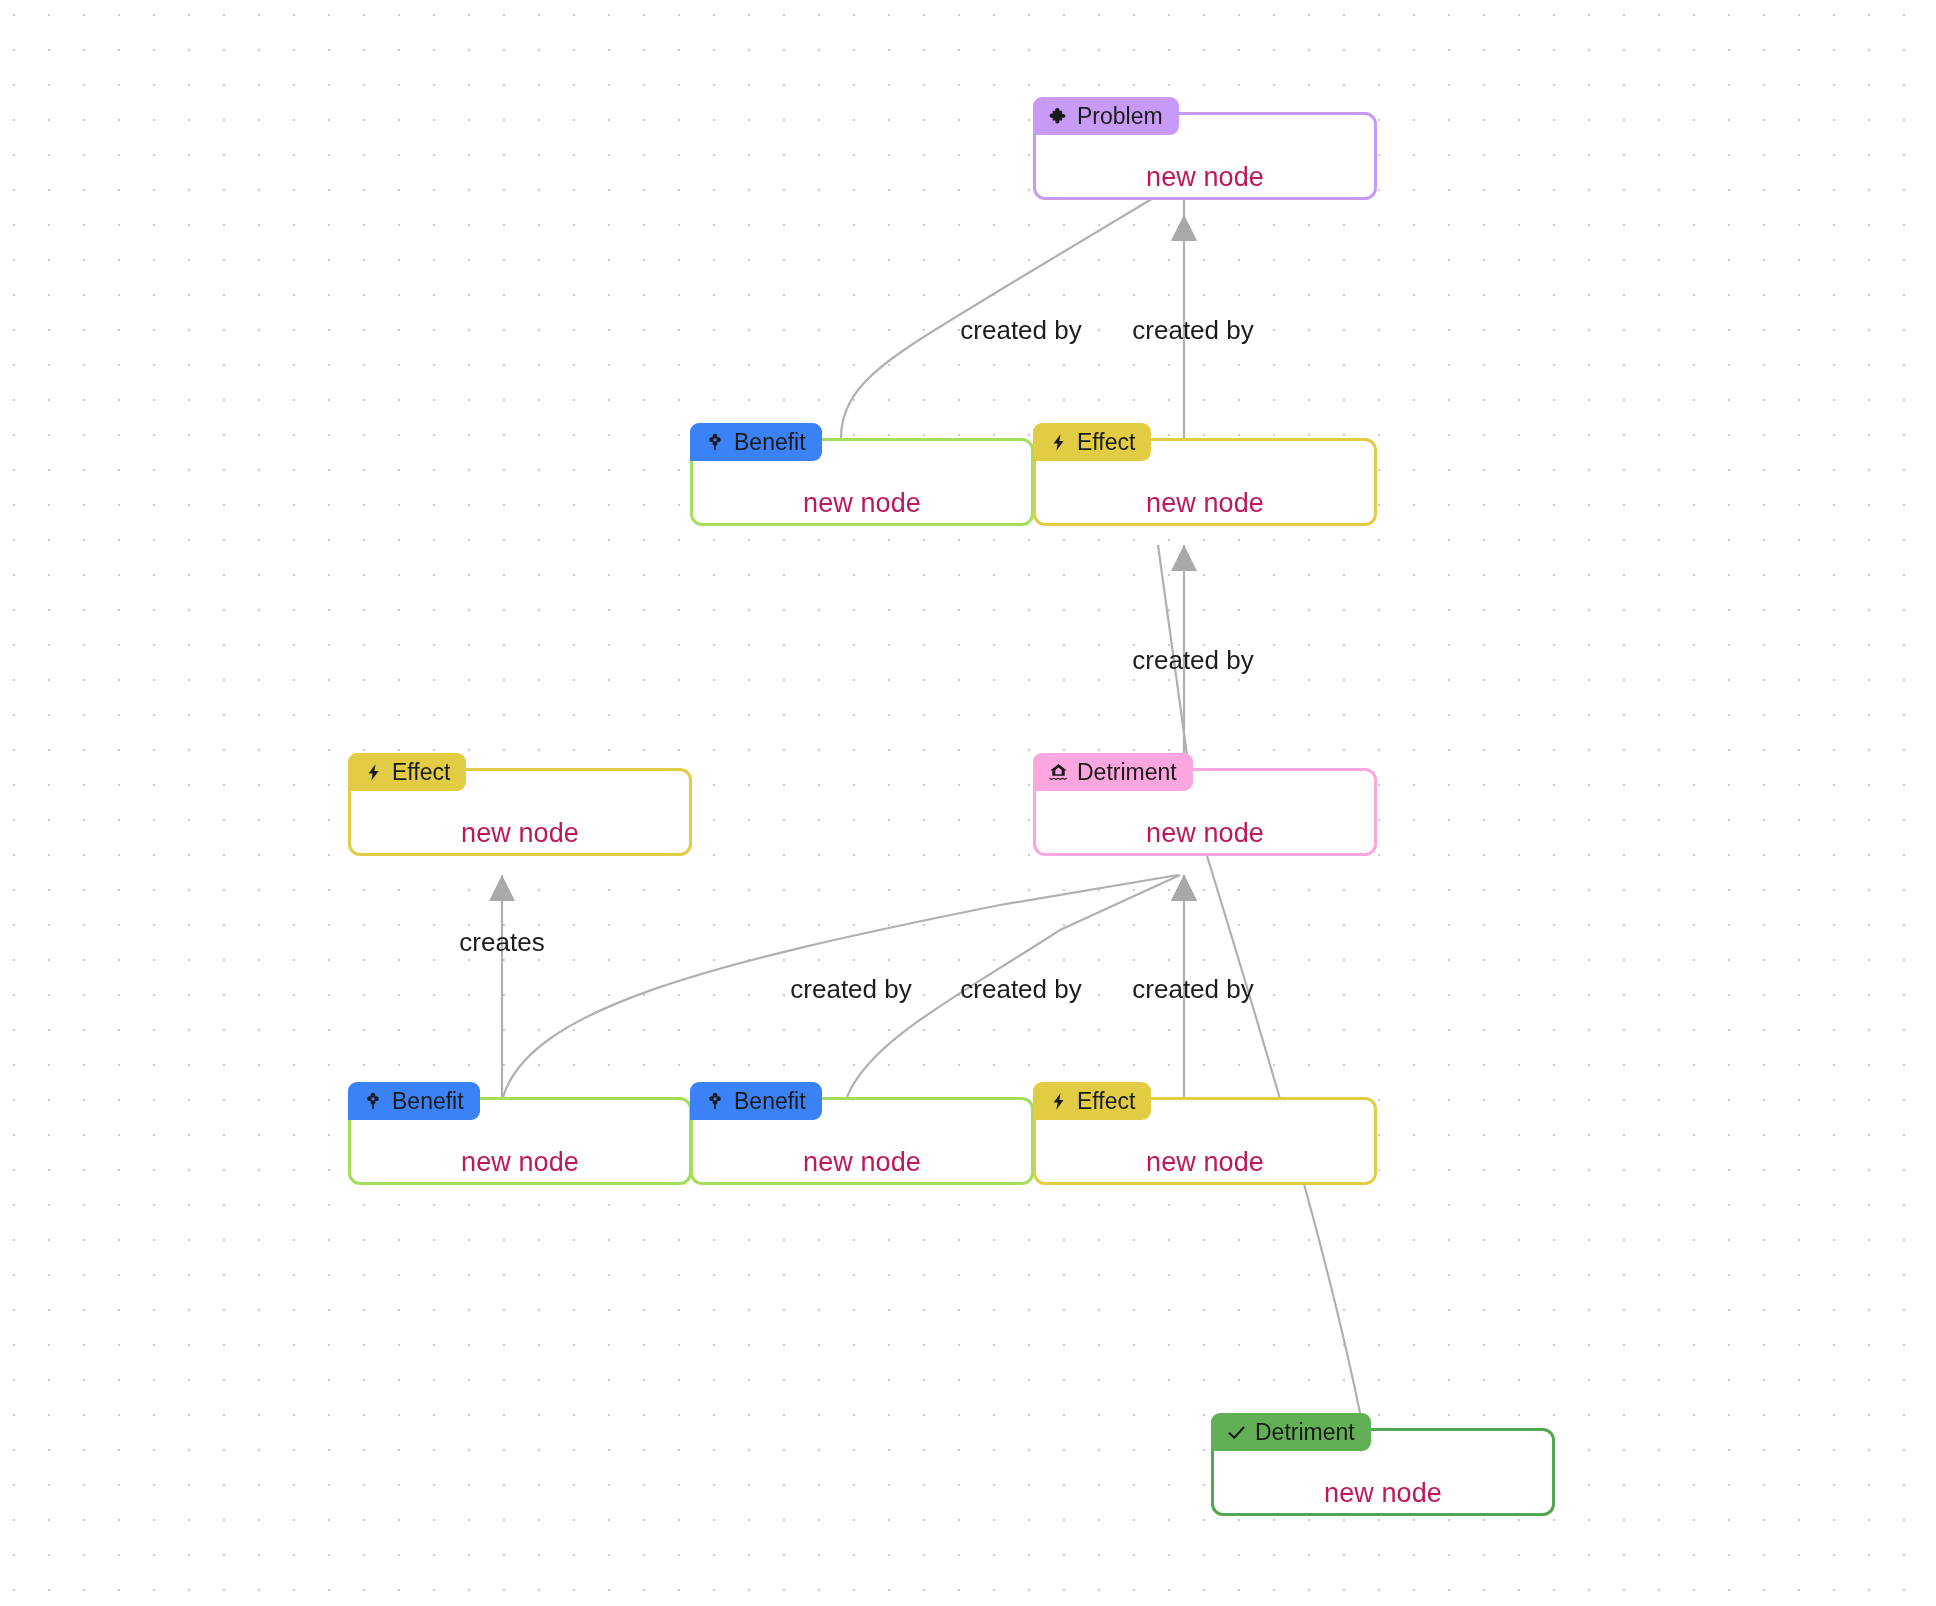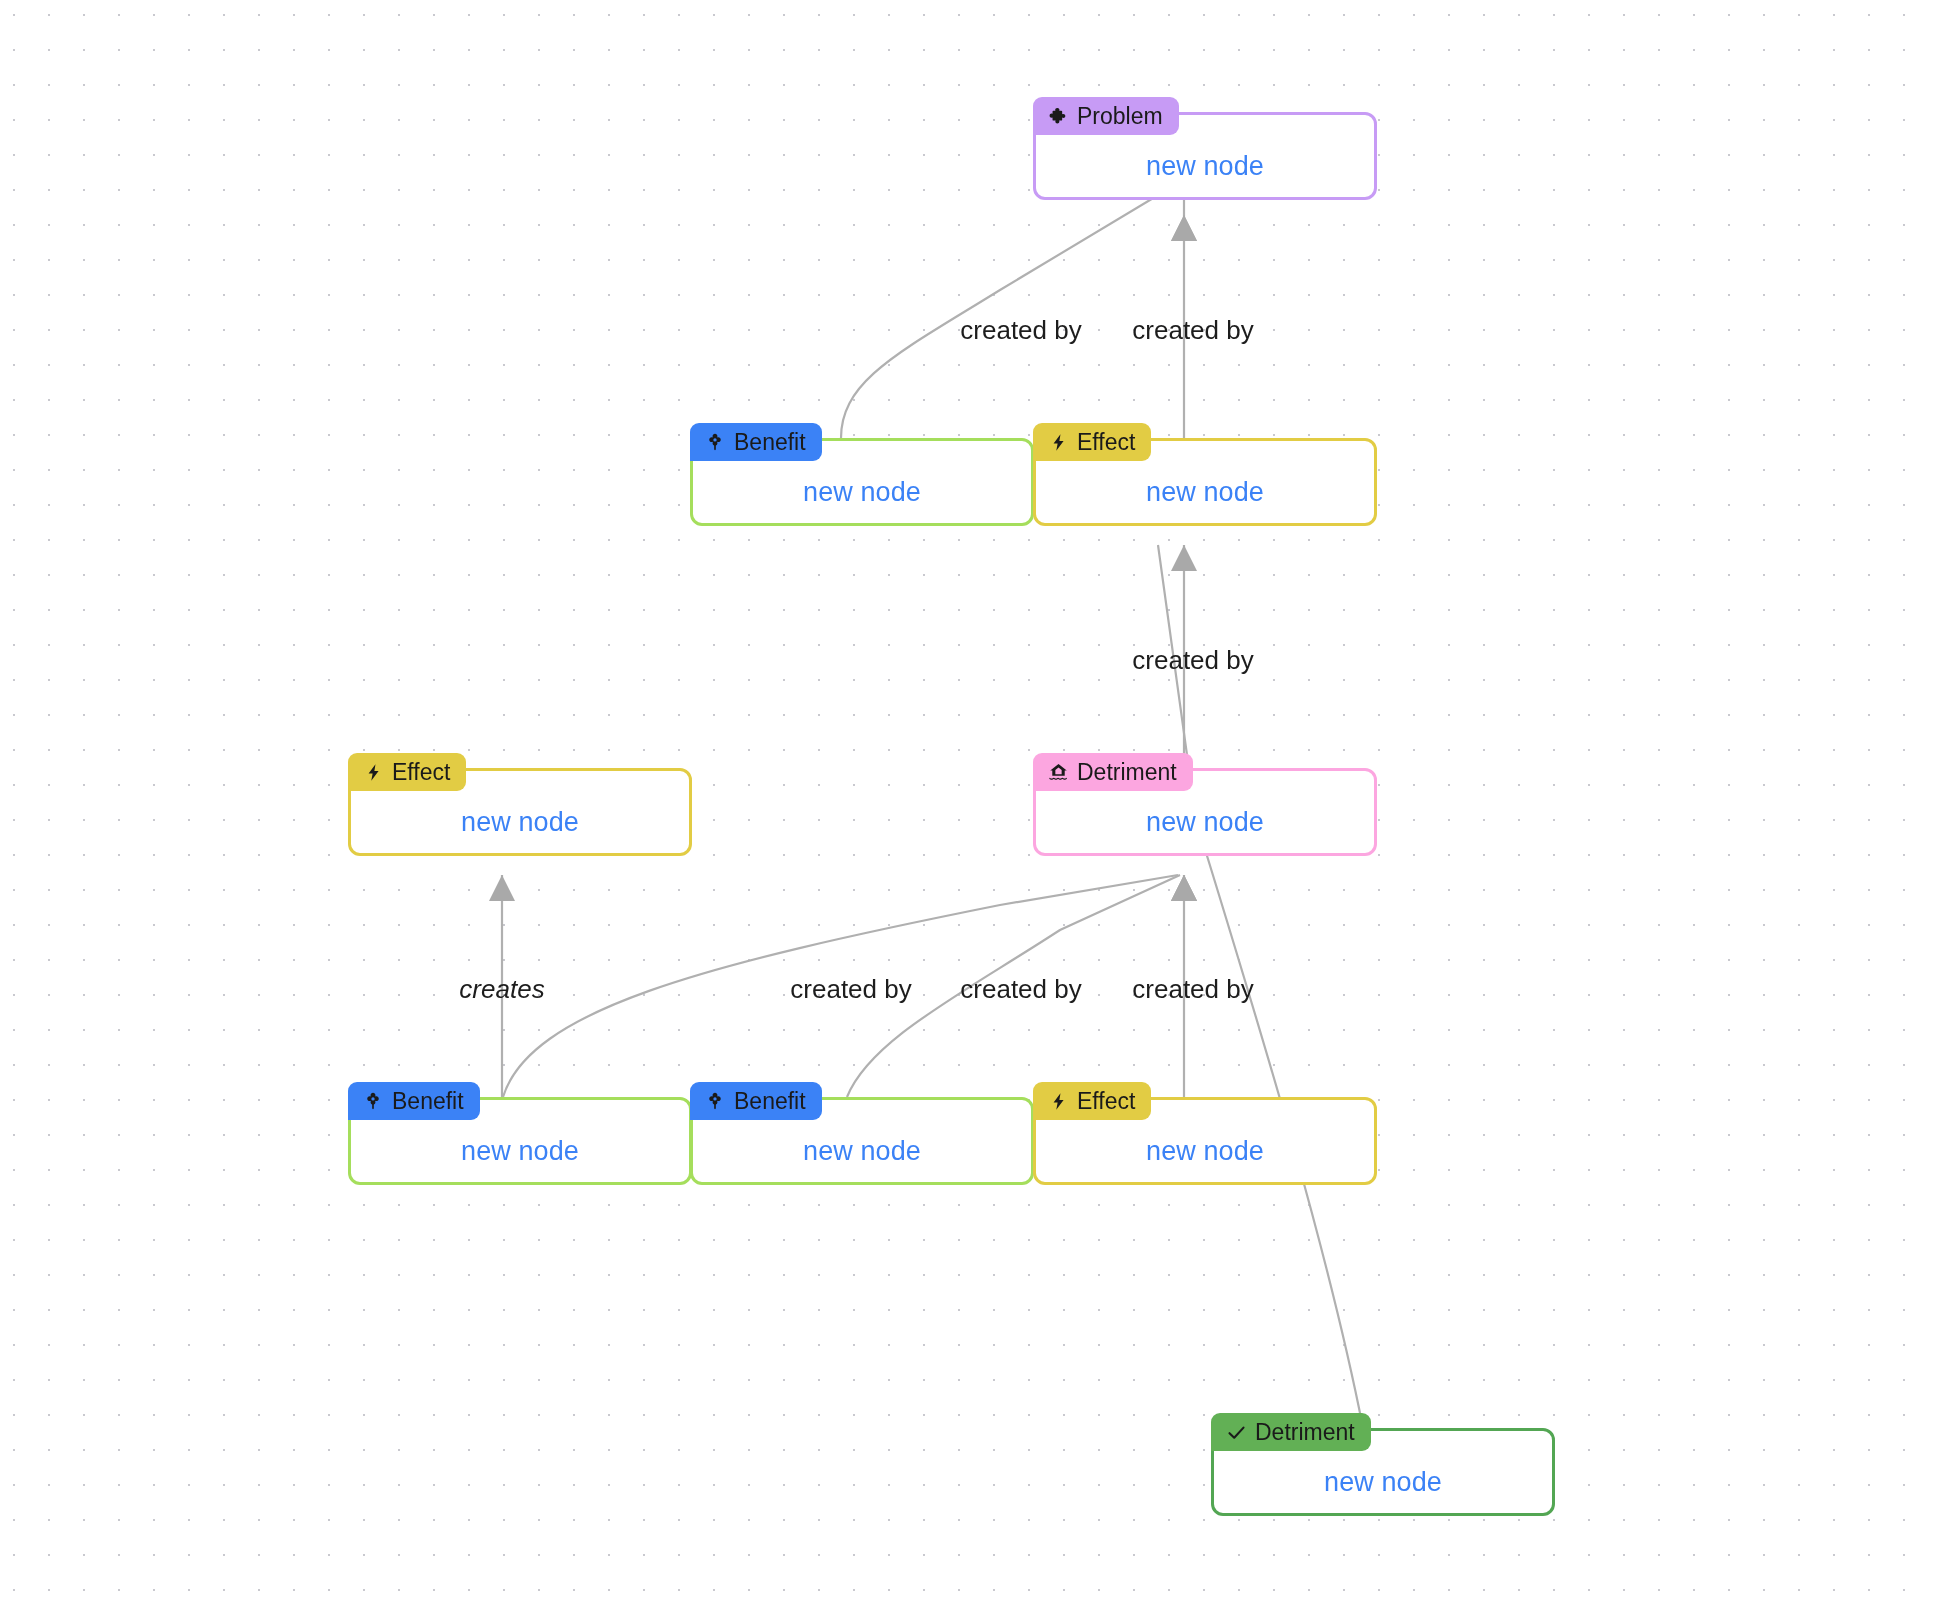--- a/index.html
+++ b/index.html
@@ -25,23 +25,23 @@
     width:344px;height:88px;
     background:#ffffff;
     border:3px solid #999;
     border-radius:12px;
     display:flex;
     align-items:flex-end;
     justify-content:center;
   }
   .node .title{
     font-size:27px;
-    color:#3b82f6;
+    color:#be185d;
     line-height:1;
-    padding-bottom:17px;
+    padding-bottom:6px;
     letter-spacing:.1px;
     white-space:nowrap;
   }
   .badge{
     position:absolute;
     left:-3px;top:-18px;
     height:38px;
     box-sizing:border-box;
     display:flex;
     align-items:center;
@@ -214,18 +214,18 @@
           </span>
           <span>Detriment</span>
         </div>
         <div class="title">new node</div>
       </div>
     </div>
   <div id="labels">
       <div class="edge-label" style="left: 1021px; top: 330px;">created by</div>
       <div class="edge-label" style="left: 1193px; top: 330px;">created by</div>
       <div class="edge-label" style="left: 1193px; top: 660px;">created by</div>
-      <div class="edge-label" style="left: 502px; top: 989px; font-style: italic;">creates</div>
+      <div class="edge-label" style="left: 502px; top: 942px;">creates</div>
       <div class="edge-label" style="left: 851px; top: 989px;">created by</div>
       <div class="edge-label" style="left: 1021px; top: 989px;">created by</div>
       <div class="edge-label" style="left: 1193px; top: 989px;">created by</div>
     </div>
 </div>
 
 </body></html>

